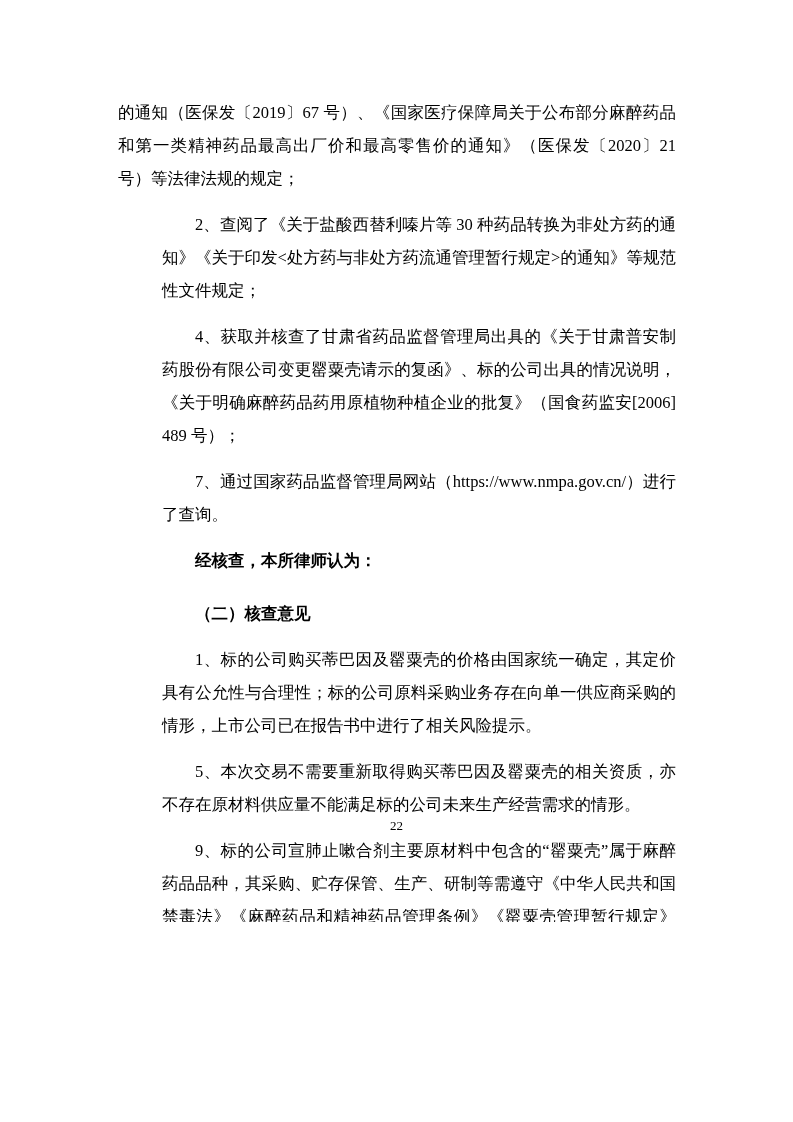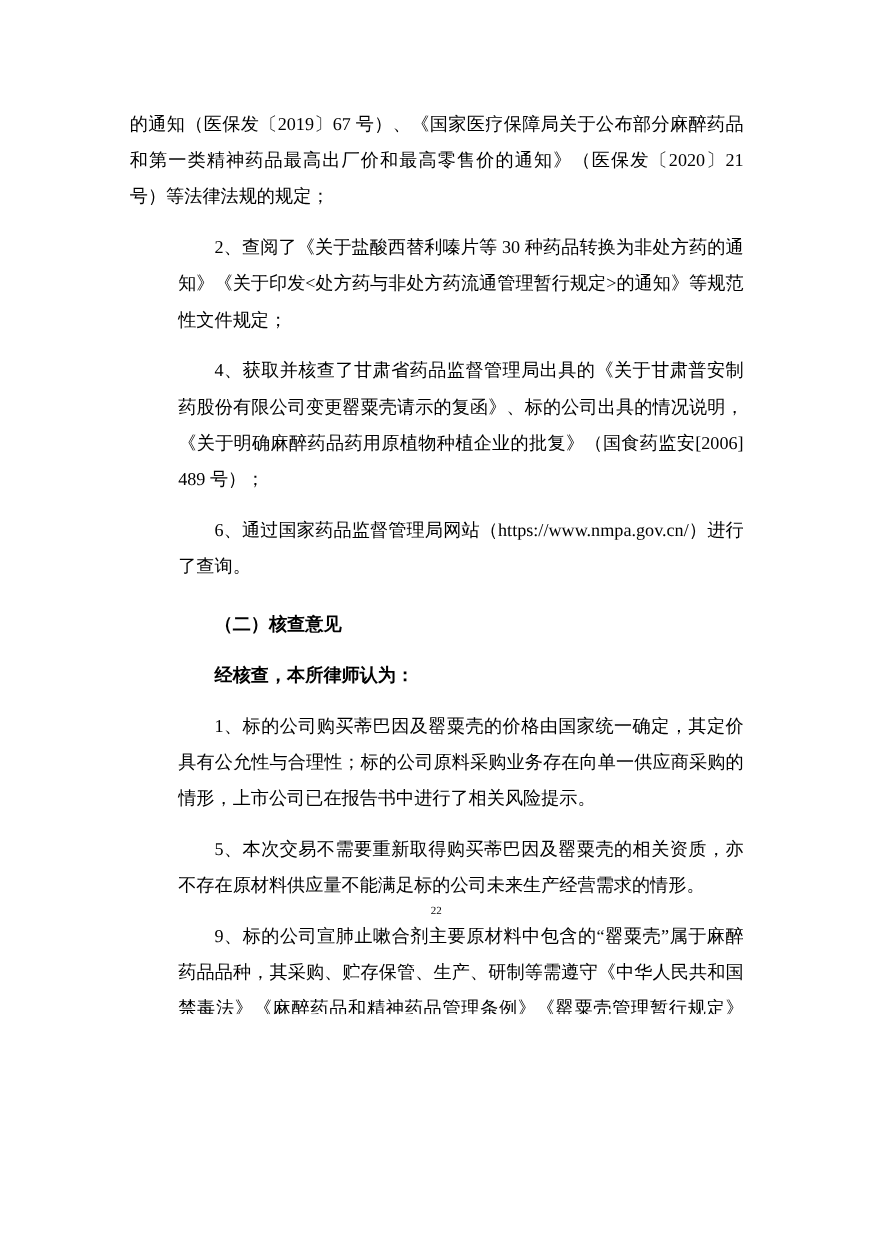--- a/index.html
+++ b/index.html
@@ -42,34 +42,34 @@
   .content p.heading {
     font-weight: bold;
     margin-top: 20px;
   }
   .page-number {
     position: absolute;
     bottom: 88px;
     left: 0;
     width: 100%;
     text-align: center;
-    font-size: 10px;
+    font-size: 13px;
     font-family: "Liberation Serif", "DejaVu Serif", serif;
     color: #000000;
   }
 </style>
 </head>
 <body>
 
 <div class="page">
   <div class="content">
     <p class="body">的通知（医保发〔2019〕67 号）、《国家医疗保障局关于公布部分麻醉药品和第一类精神药品最高出厂价和最高零售价的通知》（医保发〔2020〕21 号）等法律法规的规定；</p>
     <p class="indent">2、查阅了《关于盐酸西替利嗪片等 30 种药品转换为非处方药的通知》《关于印发&lt;处方药与非处方药流通管理暂行规定&gt;的通知》等规范性文件规定；</p>
     <p class="indent">4、获取并核查了甘肃省药品监督管理局出具的《关于甘肃普安制药股份有限公司变更罂粟壳请示的复函》、标的公司出具的情况说明，《关于明确麻醉药品药用原植物种植企业的批复》（国食药监安[2006]489 号）；</p>
-    <p class="indent">6、通过国家药品监督管理局网站（https://www.nmpa.gov.cn/）进行了查询。</p>
+    <p class="indent">7、通过国家药品监督管理局网站（https://www.nmpa.gov.cn/）进行了查询。</p>
+    <p class="indent bold">经核查，本所律师认为：</p>
     <p class="indent heading">（二）核查意见</p>
-    <p class="indent bold">经核查，本所律师认为：</p>
     <p class="indent">1、标的公司购买蒂巴因及罂粟壳的价格由国家统一确定，其定价具有公允性与合理性；标的公司原料采购业务存在向单一供应商采购的情形，上市公司已在报告书中进行了相关风险提示。</p>
     <p class="indent">5、本次交易不需要重新取得购买蒂巴因及罂粟壳的相关资质，亦不存在原材料供应量不能满足标的公司未来生产经营需求的情形。</p>
     <p class="indent">9、标的公司宣肺止嗽合剂主要原材料中包含的“罂粟壳”属于麻醉药品品种，其采购、贮存保管、生产、研制等需遵守《中华人民共和国禁毒法》《麻醉药品和精神药品管理条例》《罂粟壳管理暂行规定》《麻醉药品和精神药品运输管理办法》《麻醉药品和精神药品生产管理办法（试行）》等关于麻醉药品的管制规定；报告期内，标的公司不因上述事项存在重大违法违规行为。标的公司宣肺止嗽合剂作为甲类非处方药，销售过程无需遵守麻醉药品和精神药品的管制规定；报告期内，标的公司不因上述事项存在重大违法违规行为。</p>
   </div>
   <div class="page-number">22</div>
 </div>
 
 </body></html>

